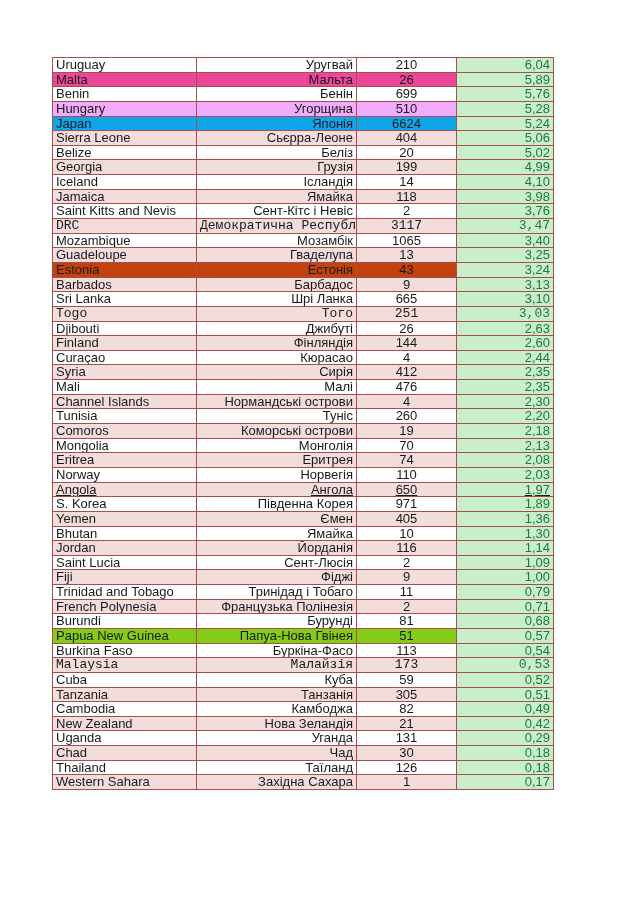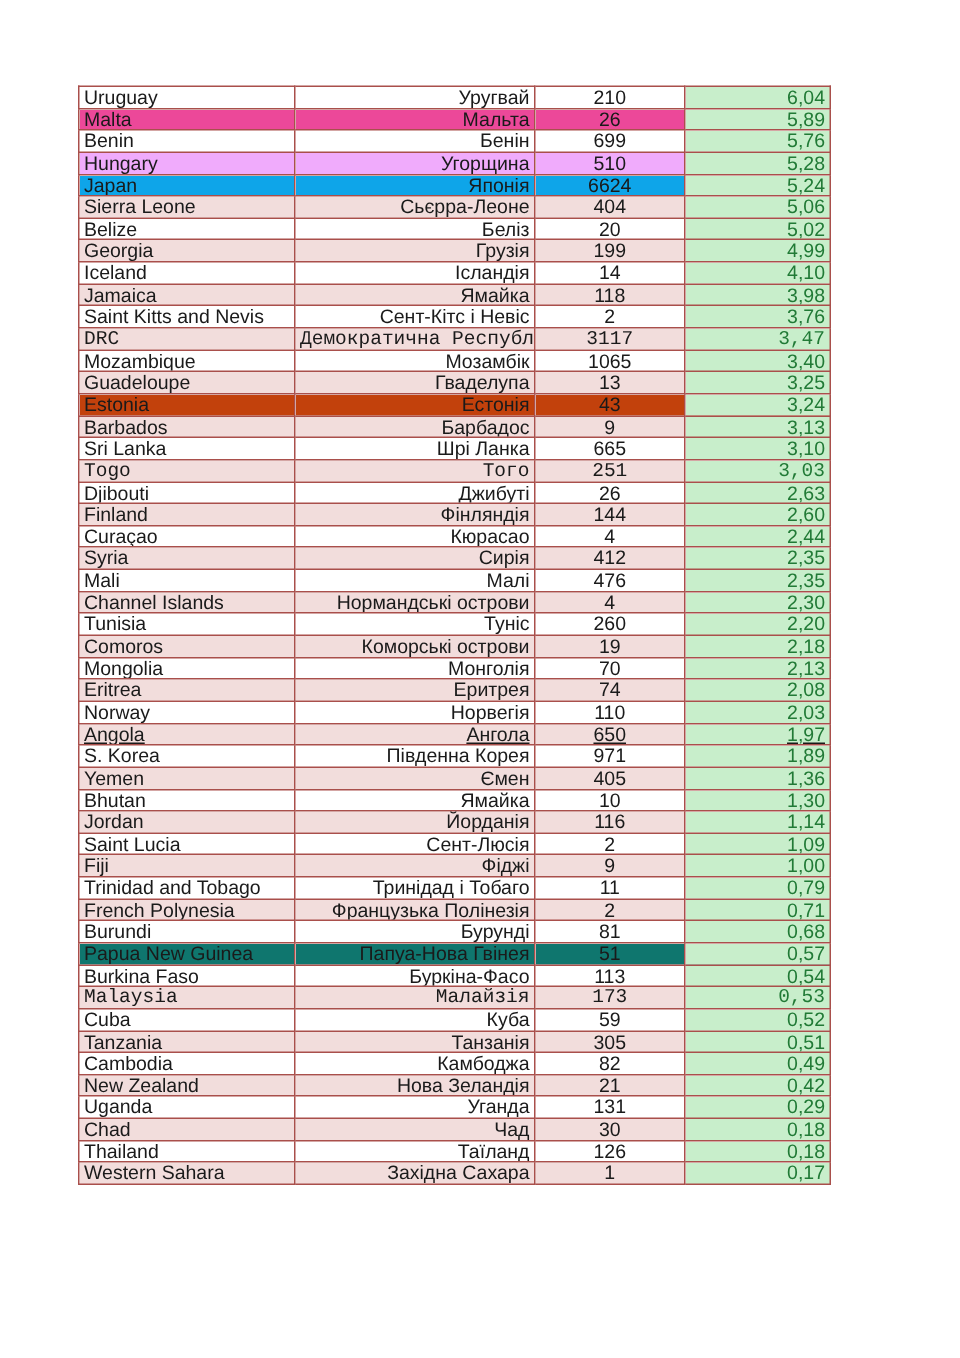--- a/index.html
+++ b/index.html
@@ -279,21 +279,21 @@
           <td class="col-country_uk">Французька Полінезія</td>
           <td class="col-count">2</td>
           <td class="col-value">0,71</td>
         </tr>
         <tr style="background: rgb(255, 255, 255);">
           <td class="col-country_en">Burundi</td>
           <td class="col-country_uk">Бурунді</td>
           <td class="col-count">81</td>
           <td class="col-value">0,68</td>
         </tr>
-        <tr style="background: #0f766e;">
+        <tr style="background: #84cc16;">
           <td class="col-country_en">Papua New Guinea</td>
           <td class="col-country_uk">Папуа-Нова Гвінея</td>
           <td class="col-count">51</td>
           <td class="col-value">0,57</td>
         </tr>
         <tr style="background: rgb(255, 255, 255);">
           <td class="col-country_en">Burkina Faso</td>
           <td class="col-country_uk">Буркіна-Фасо</td>
           <td class="col-count">113</td>
           <td class="col-value">0,54</td>

